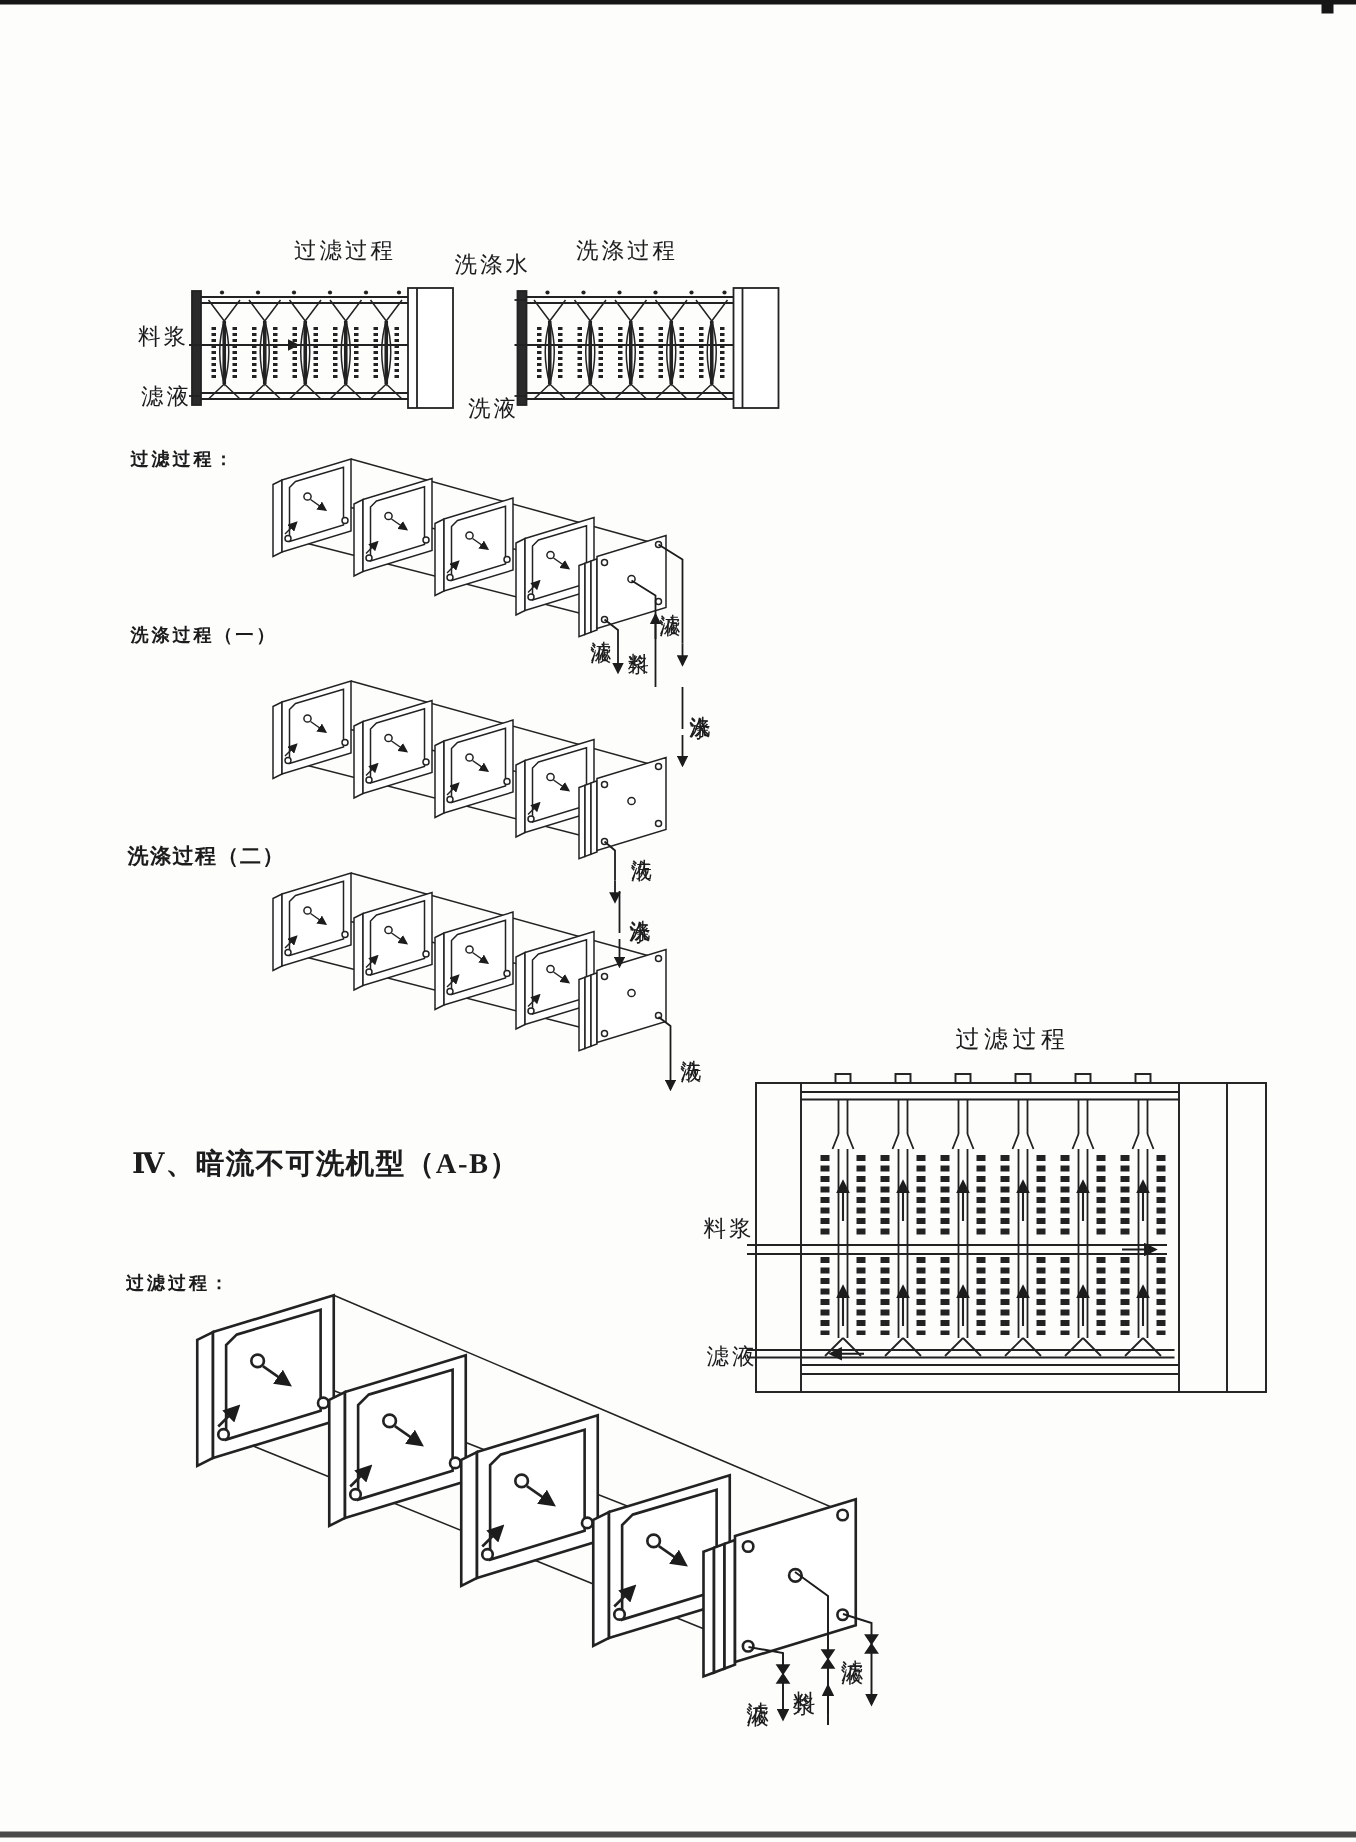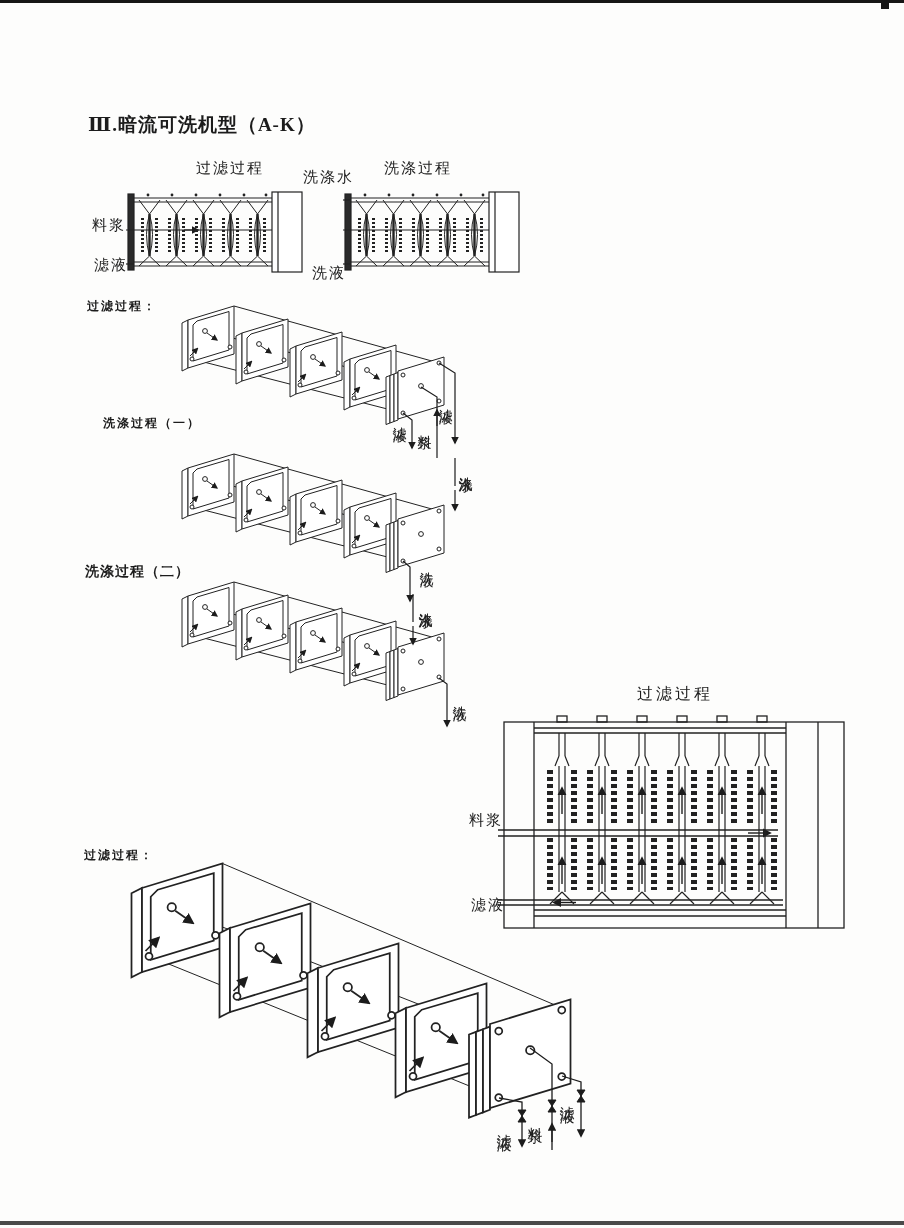--- a/index.html
+++ b/index.html
@@ -71,21 +71,20 @@
         <line x1="20" y1="178" x2="20" y2="152" stroke-width="1.4" marker-end="url(#arr)"></line>
         <path d="M20,186 L8,198 M20,186 L32,198"></path>
       </g>
       <g id="valve" stroke="#1c1c1c" fill="#1c1c1c">
         <polygon points="-4,-6 4,-6 0,0"></polygon>
         <polygon points="-4,6 4,6 0,0"></polygon>
       </g>
     </defs>
   </svg>
 
-  <div class="lbl t-sec" style="left:88px;top:114px;">Ⅲ.暗流可洗机型（A-K）</div>
 
   <div class="lbl t-dia" style="left:196px;top:160px;">过滤过程</div>
   <div class="lbl t-dia" style="left:303px;top:169px;">洗涤水</div>
   <div class="lbl t-dia" style="left:384px;top:160px;">洗涤过程</div>
   <div class="lbl t-dia" style="left:92px;top:217px;">料浆</div>
   <div class="lbl t-dia" style="left:94px;top:257px;">滤液</div>
   <div class="lbl t-dia" style="left:312px;top:265px;">洗液</div>
 
   <svg style="left:126px;top:178px;" width="182" height="112" xmlns="http://www.w3.org/2000/svg">
     <g stroke="#222" fill="none" stroke-width="1.2">
@@ -162,21 +161,21 @@
       <path d="M251,89 L267,99 L267,160"></path>
       <line x1="267" y1="128" x2="267" y2="112" marker-end="url(#arr)"></line>
       <path d="M269,65 L285,75 L285,131"></path>
       <line x1="285" y1="131" x2="285" y2="145" marker-end="url(#arr)"></line>
     </g>
   </svg>
   <div class="vlbl t-dia-sm" style="left:392px;top:416px;">滤液</div>
   <div class="vlbl t-dia-sm" style="left:417px;top:424px;">料浆</div>
   <div class="vlbl t-dia-sm" style="left:438px;top:398px;">滤液</div>
 
-  <div class="lbl t-sub" style="left:87px;top:417px;margin-left:16px;">洗涤过程（一）</div>
+  <div class="lbl t-sub" style="left:87px;top:417px;">洗涤过程（一）</div>
 
   <svg style="left:170px;top:446px;" width="320" height="175" xmlns="http://www.w3.org/2000/svg">
     <g stroke="#222" stroke-width="1">
       <line x1="22" y1="61" x2="233" y2="115"></line>
       <line x1="35" y1="33" x2="251" y2="88"></line>
       <line x1="64" y1="8" x2="269" y2="65"></line>
     </g>
     <use href="#plate-n" x="12" y="6"></use>
       <use href="#plate-n" x="66" y="19"></use>
     <use href="#plate-n" x="120" y="32"></use>
@@ -245,20 +244,21 @@
       <line x1="78" y1="196.5" x2="56" y2="196.5" marker-end="url(#arr)"></line>
     </g>
     <use href="#ch-lg" x="44" y="0"></use>
       <use href="#ch-lg" x="84" y="0"></use>
       <use href="#ch-lg" x="124" y="0"></use>
     <use href="#ch-lg" x="164" y="0"></use>
       <use href="#ch-lg" x="204" y="0"></use>
       <use href="#ch-lg" x="244" y="0"></use>
   </svg>
 
+  <div class="lbl t-sec" style="left:88px;top:766px;">Ⅳ、暗流不可洗机型（A-B）</div>
   <div class="lbl t-sub" style="left:84px;top:849px;">过滤过程：</div>
 
   <svg style="left:110px;top:858px;" width="560" height="310" xmlns="http://www.w3.org/2000/svg">
     <g stroke="#222" stroke-width="1">
       <line x1="39" y1="98" x2="389" y2="240"></line>
       <line x1="61.5" y1="49" x2="420" y2="190"></line>
       <line x1="112.5" y1="5.5" x2="452" y2="150"></line>
     </g>
     <use href="#plate-n" transform="translate(21.5,2) scale(1.75)"></use>
     <use href="#plate-n" transform="translate(109.5,42) scale(1.75)"></use>

